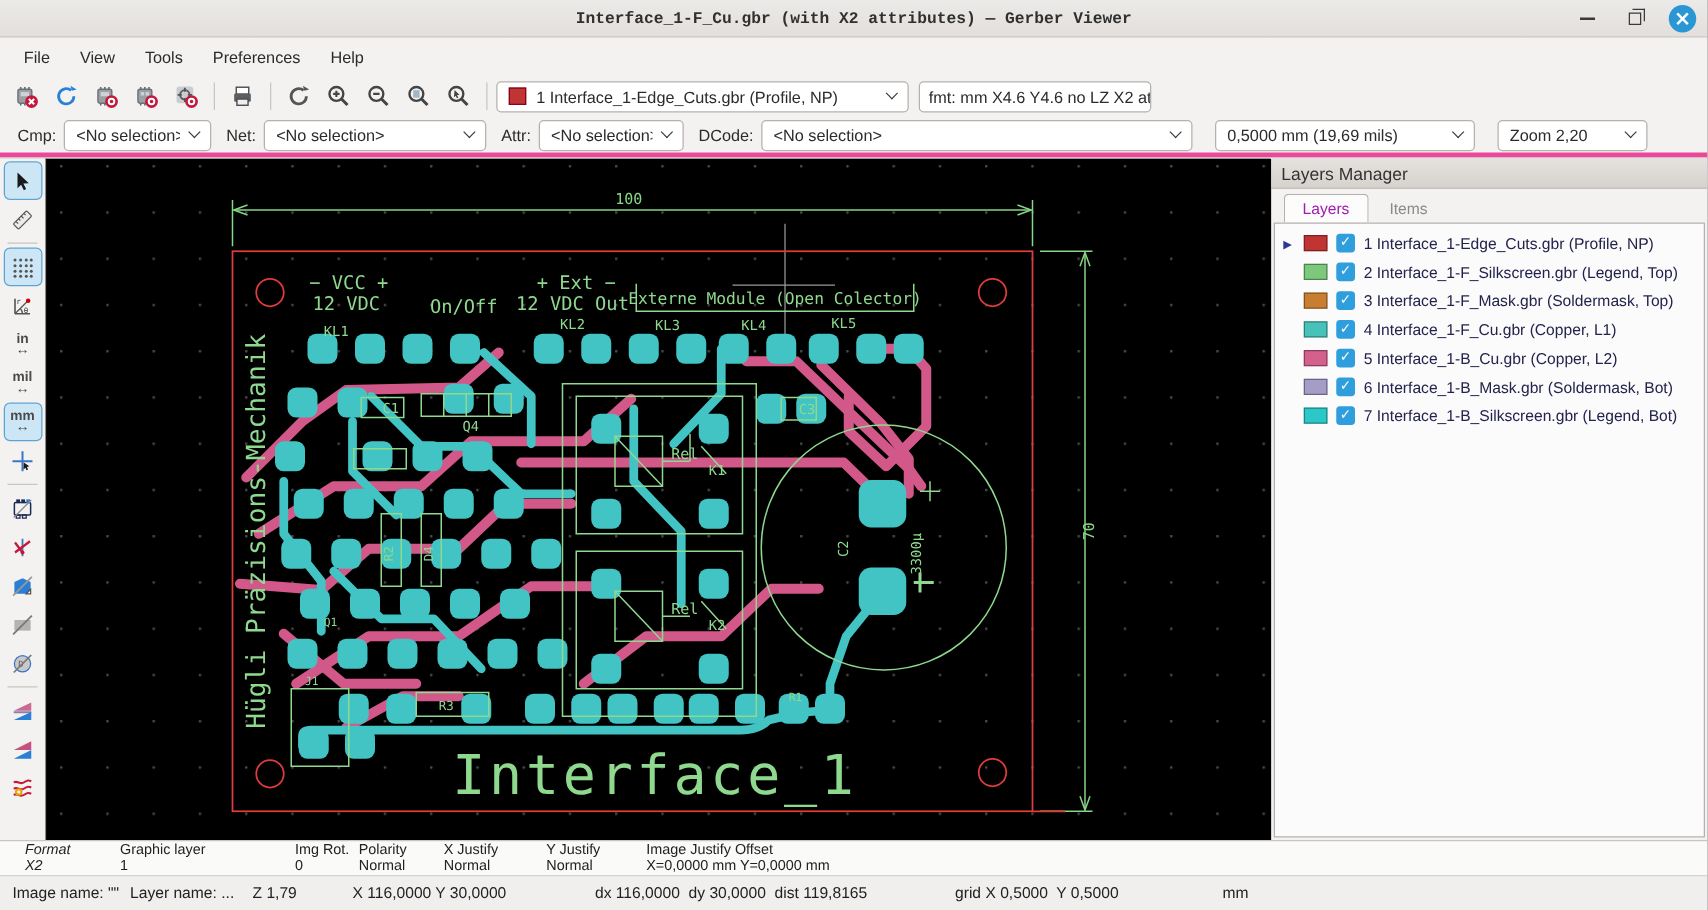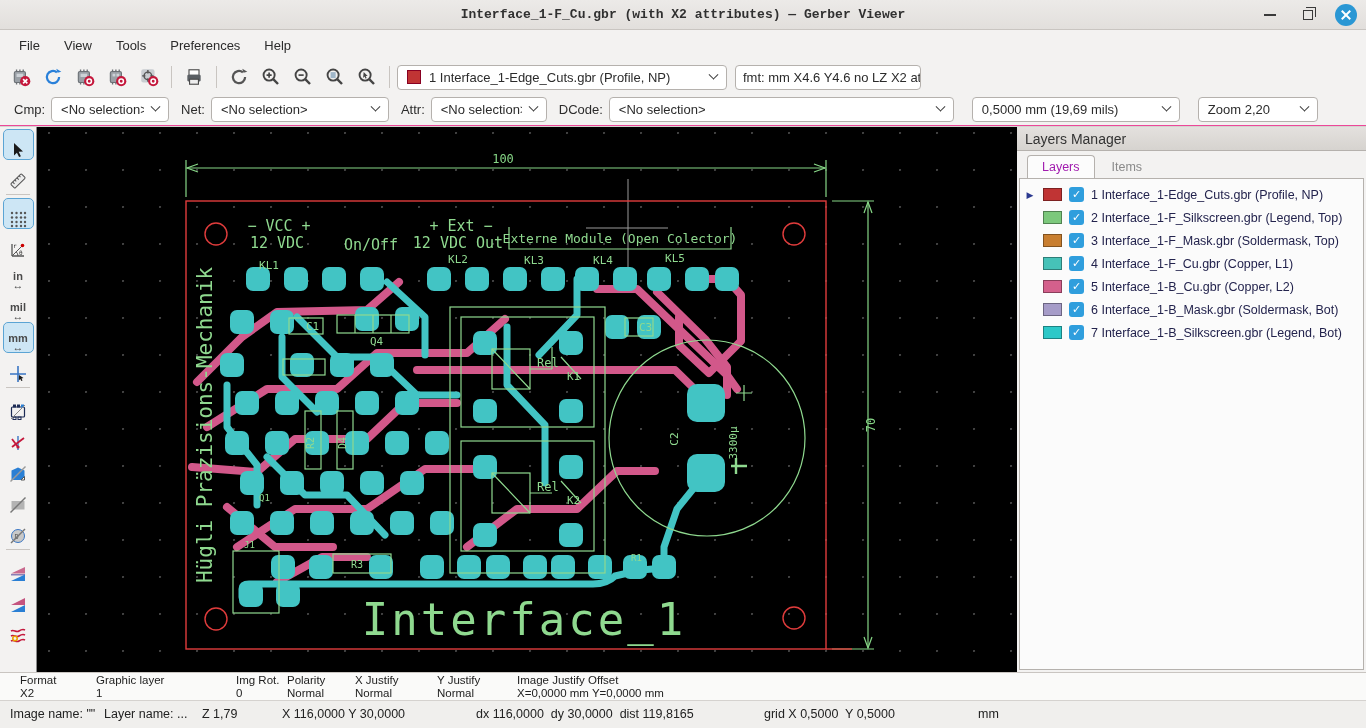--- a/index.html
+++ b/index.html
@@ -17,36 +17,36 @@
   .ic-max:before { content:""; position:absolute; left:2px; top:-4px; width:9px; height:9px;
     border-top:1.5px solid #3a3a3a; border-right:1.5px solid #3a3a3a; }
   .ic-close { width:22px; height:22px; border-radius:50%; background:#2a97d4; position:relative; }
   .ic-close:before,.ic-close:after { content:""; position:absolute; left:5px; top:10px; width:12px; height:2px; background:#fff; }
   .ic-close:before { transform:rotate(45deg);} .ic-close:after{ transform:rotate(-45deg);}
   .menubar { height:30px; display:flex; align-items:center; padding-left:8px; gap:2px;
     background:#f3f2f1; }
   .menu-item { padding:4px 11px; border-radius:4px; }
   .toolbar { height:34px; display:flex; align-items:center; padding:0 6px; gap:2px; background:#f3f2f1; }
   .toolbar2 { height:32px; display:flex; align-items:center; padding:0 8px; gap:6px; background:#f3f2f1;
-    border-bottom:1px solid #ec4899; }
+    border-bottom:4px solid #ec4899; }
   .tbtn { width:30px; height:28px; border-radius:4px; display:flex; align-items:center; justify-content:center; }
   .tsep { width:1px; height:22px; background:#c9c5c1; margin:0 5px; }
   .combo { display:inline-flex; align-items:center; gap:8px; height:25px; background:#fff;
     border:1px solid #b5b1ad; border-radius:4px; padding:0 9px; white-space:nowrap; overflow:hidden; }
   .combo .val { flex:1; overflow:hidden; text-overflow:clip; }
   .chev { width:7px; height:7px; border-right:1.8px solid #3a3a3a; border-bottom:1.8px solid #3a3a3a;
     transform:rotate(45deg) translate(-2px,-2px); flex:0 0 auto; }
   .swatch-sm { width:14px; height:14px; background:#c03434; border:1px solid #802; flex:0 0 auto; }
   .txtfield { height:25px; background:#fff; border:1px solid #b5b1ad; border-radius:4px;
     padding:0 7px; display:flex; align-items:center; white-space:nowrap; overflow:hidden; }
   .lbl { margin-left:6px; }
   .mainrow { display:flex; height:546px; border-top:1px solid #d5d2cf; }
   .lefttools { width:36px; background:#f3f2f1; display:flex; flex-direction:column; align-items:center;
     padding-top:2px; }
-  .ltbtn { width:29px; height:29px; border-radius:4px; display:flex; align-items:center; justify-content:flex-end;
+  .ltbtn { width:29px; height:29px; border-radius:4px; display:flex; align-items:center; justify-content:center;
     margin:1px 16px; flex-direction:column; }
   .ltbtn.active { background:#cde6f5; outline:1.5px solid #5ba4d4; }
   .lsep { width:24px; height:1px; background:#c9c5c1; margin:3px 0; }
   .unit-ic { display:flex; flex-direction:column; align-items:center; line-height:9px;
     font-size:11px; font-weight:bold; color:#4a4a4a; }
   .unit-ic .arr { font-size:11px; font-weight:normal; }
   .canvas-wrap { width:980px; height:546px; background:#000; position:relative; border-left:1px solid #8a8a8a; }
   .rightpanel { flex:1; background:#f3f2f1; border-left:1px solid #b5b1ad; display:flex; flex-direction:column; }
   .lm-header { height:24px; background:linear-gradient(#e4e1de,#d6d3cf); border-bottom:1px solid #b5b1ad;
     font-size:14px; display:flex; align-items:center; padding-left:8px; color:#333; }
@@ -594,21 +594,21 @@
           <span class="sel-marker"></span>
           <span class="lswatch" style="background: rgb(44, 200, 200);"></span>
           <span class="lcheck">✓</span>
           <span class="layer-label">7 Interface_1-B_Silkscreen.gbr (Legend, Bot)</span>
         </div>
       </div>
   </div>
 </div>
 
 <div class="infopanel" id="infopanel">
-    <div class="info-col" style="left: 20px;">
+    <div class="info-col" style="left: 20px; font-style: italic;">
       <div>Format</div>
       <div>X2</div>
     </div>
     <div class="info-col" style="left: 96px;">
       <div>Graphic layer</div>
       <div>1</div>
     </div>
     <div class="info-col" style="left: 200px; margin-left: 36px;">
       <div>Img Rot.</div>
       <div>0</div>

